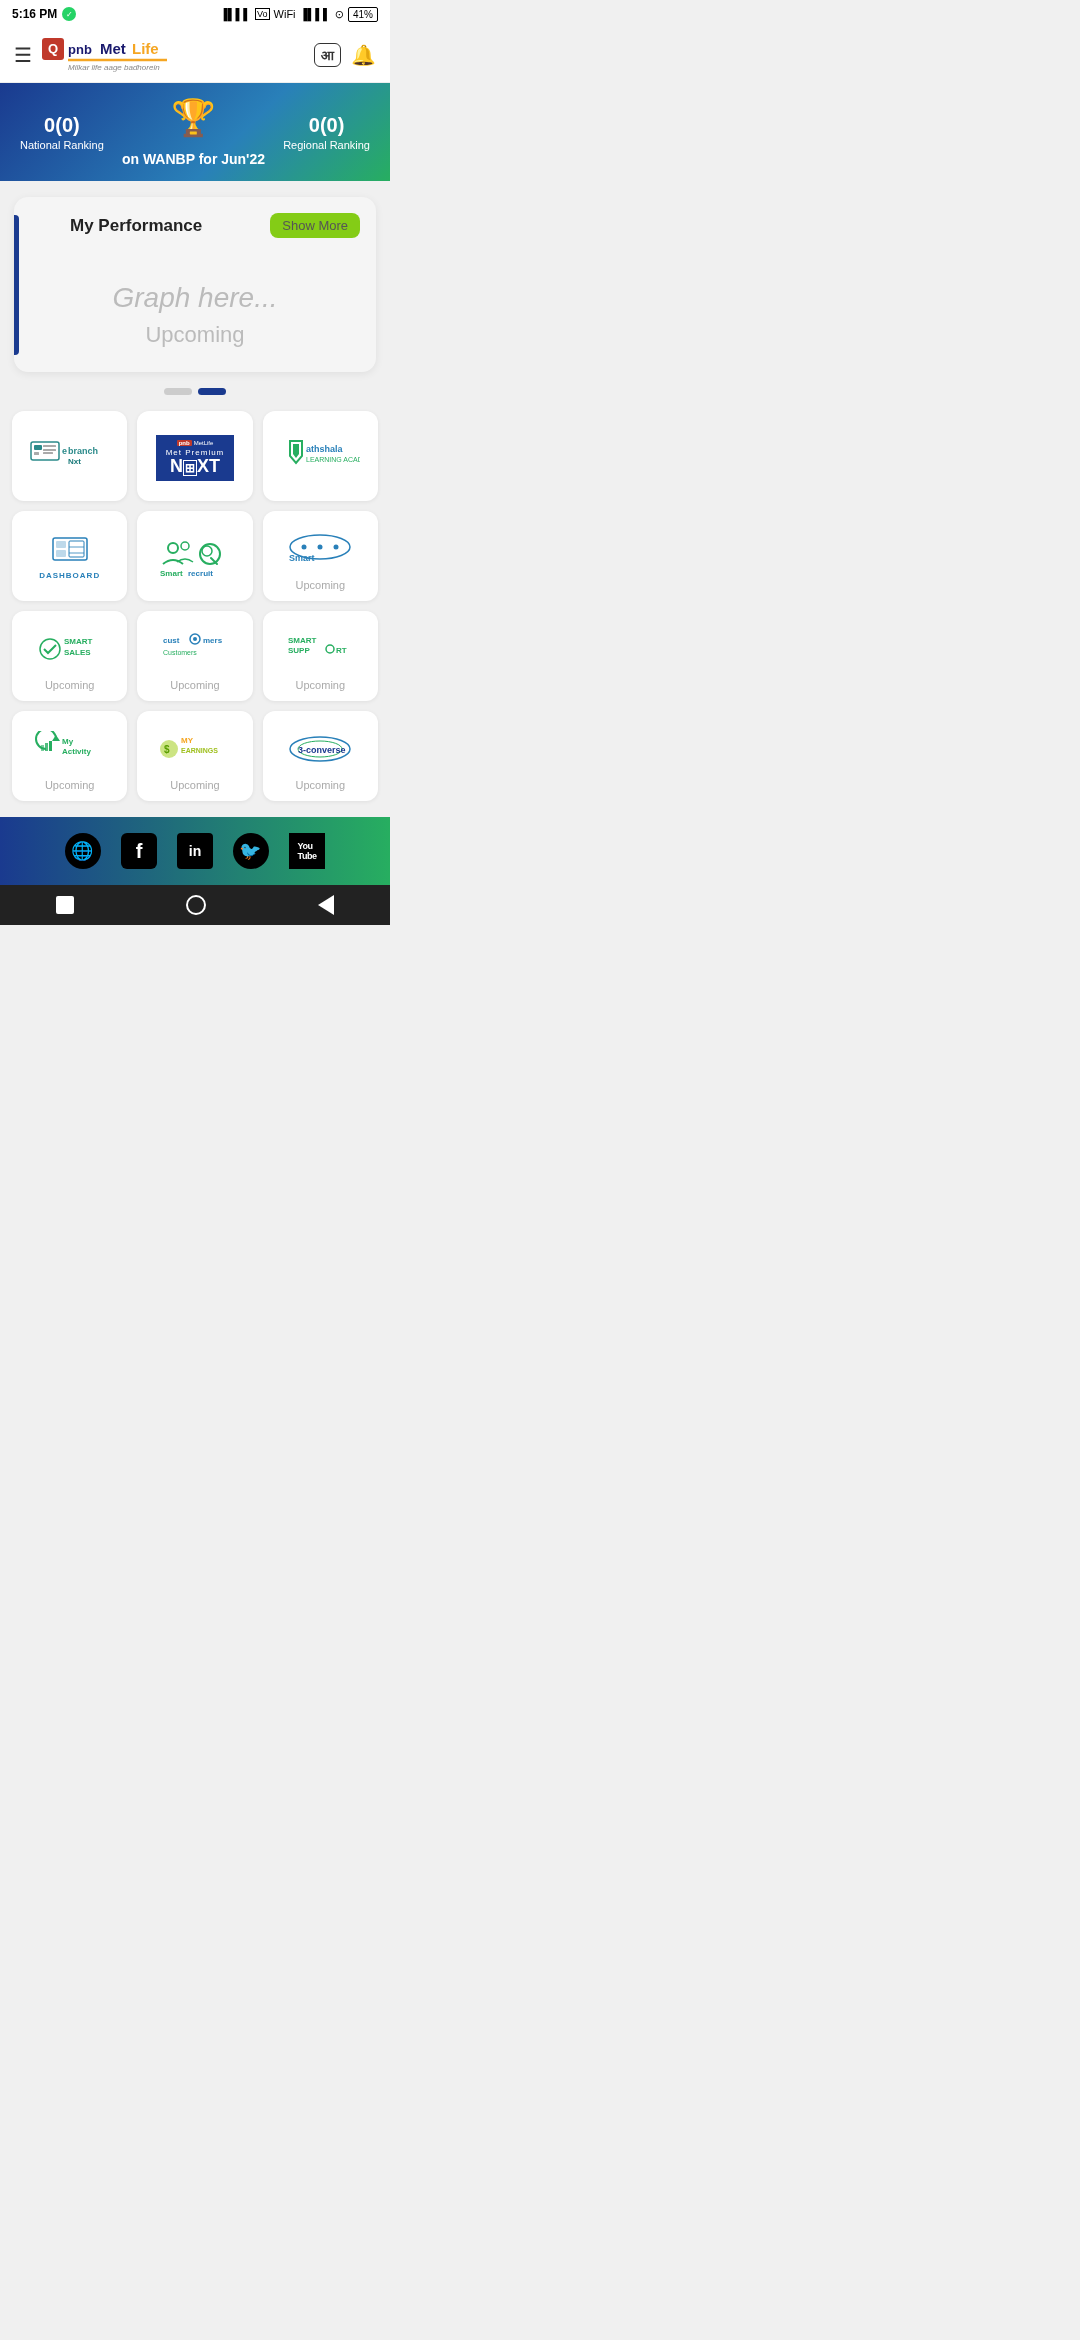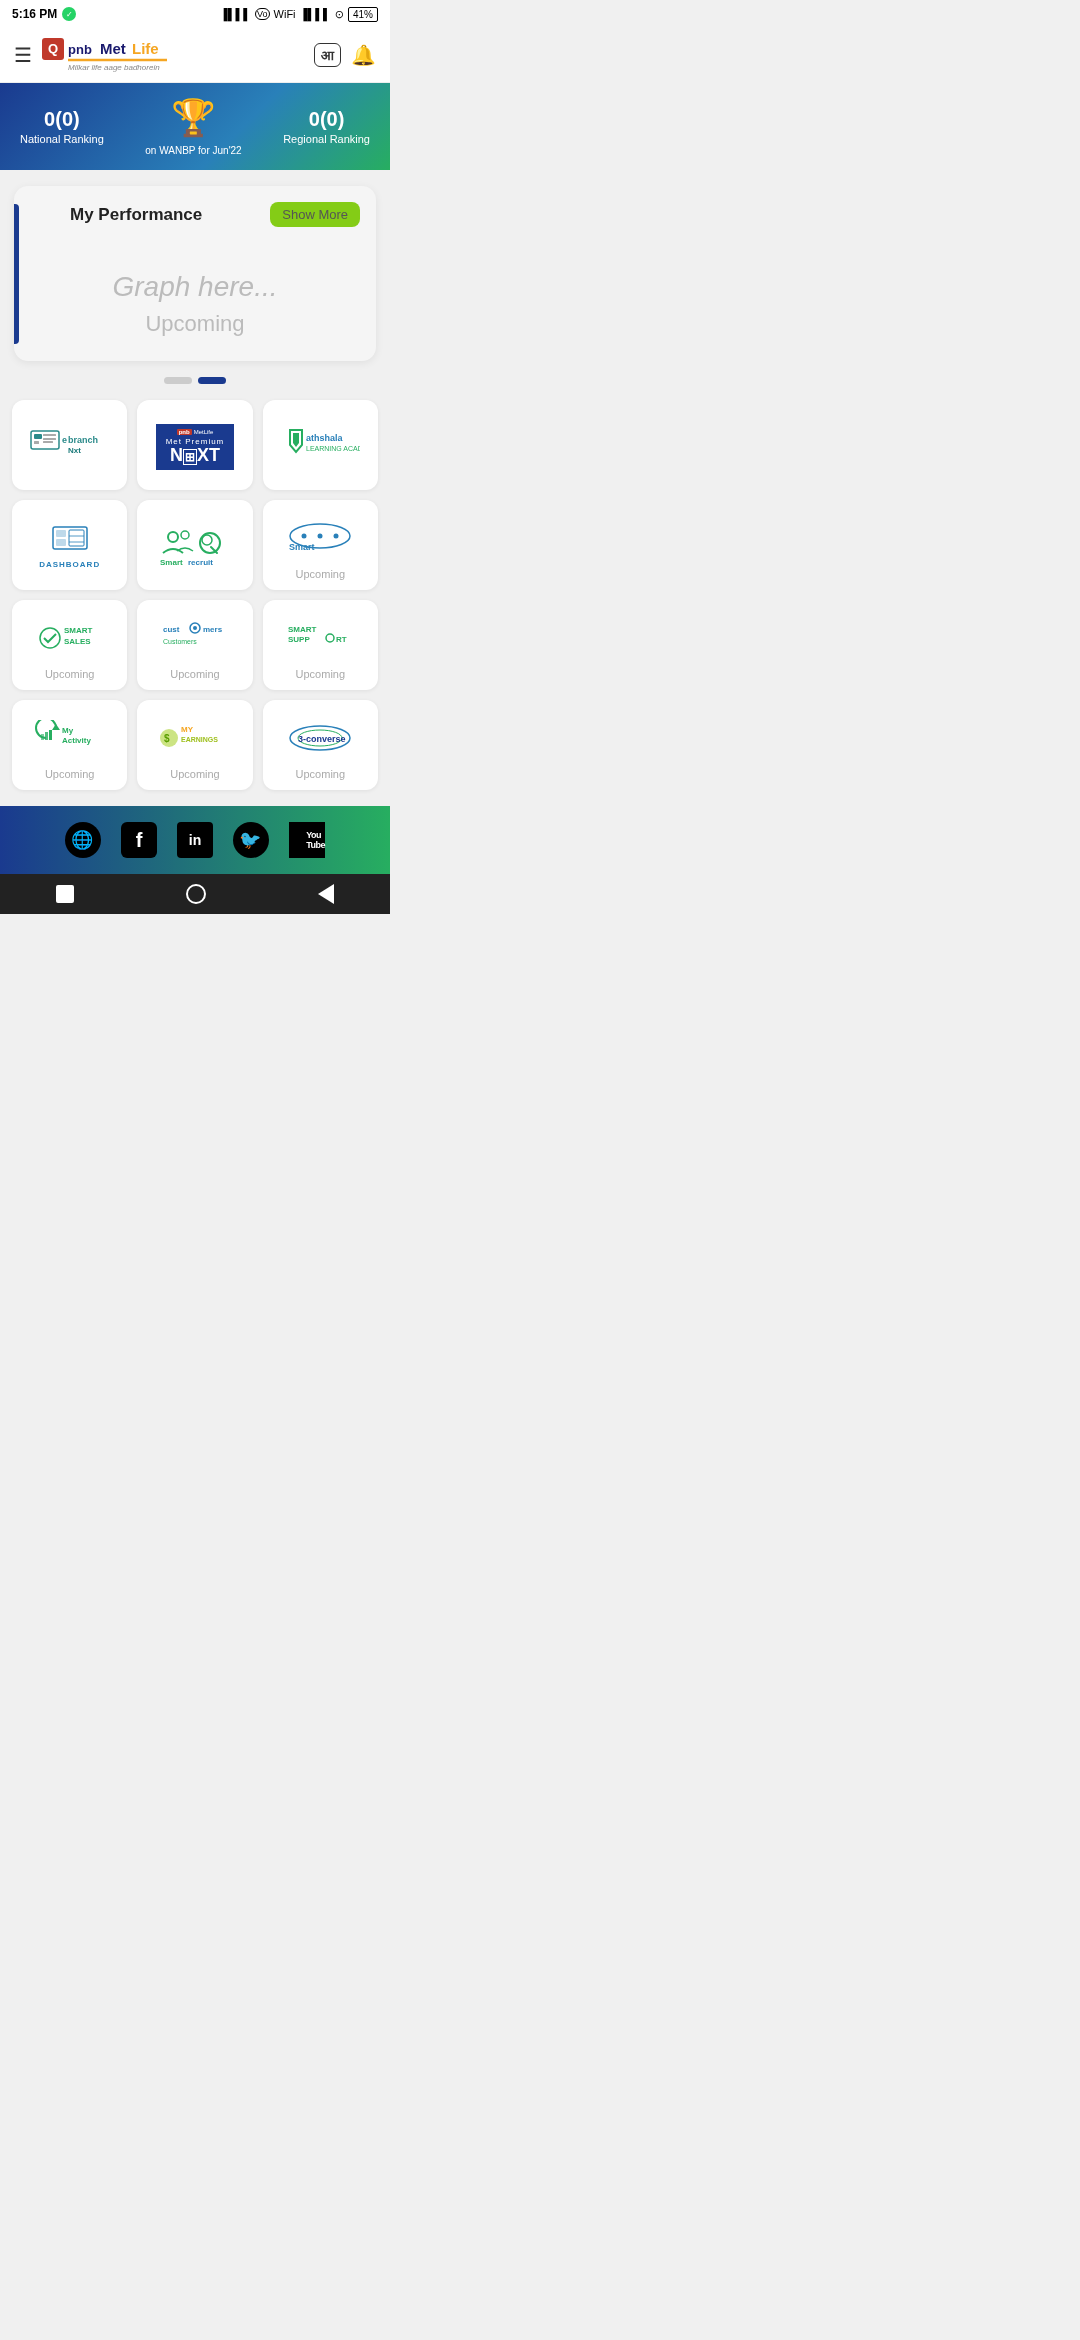--- a/index.html
+++ b/index.html
@@ -109,23 +109,24 @@
       font-size: 11px;
       margin-top: 2px;
     }
     .trophy-center {
       text-align: center;
     }
     .trophy-icon {
       font-size: 36px;
     }
     .trophy-label {
-      font-size: 10px;
+      font-size: 14px;
       color: #fff;
-      margin-top: 6px;
+      margin-top: 12px;
+      font-weight: bold;
     }
 
     
     .perf-card {
       background: #f5f5f5;
       margin: 16px 14px;
       border-radius: 14px;
       padding: 16px;
       box-shadow: 0 2px 8px rgba(0,0,0,0.07);
       position: relative;
@@ -238,21 +239,21 @@
       display: flex;
       align-items: center;
       justify-content: center;
       font-size: 18px;
       color: #fff;
     }
     .social-globe { border-radius: 50%; }
     .social-fb { border-radius: 6px; }
     .social-li { border-radius: 4px; }
     .social-tw { border-radius: 50%; }
-    .social-yt { border-radius: 0; justify-content: flex-end; }
+    .social-yt { border-radius: 0; }
 
     
     .bottom-nav {
       background: #222;
       display: flex;
       justify-content: space-around;
       align-items: center;
       padding: 10px 0;
     }
     .nav-btn {
@@ -280,21 +281,21 @@
 </head>
 <body>
 
 <div class="status-bar">
   <div style="display:flex;align-items:flex-start;gap:5px;">
     <span class="status-time">5:16 PM</span>
     <span class="whatsapp-icon">✓</span>
   </div>
   <div class="status-icons">
     <span>▐▌▌▌</span>
-    <span style="font-size:9px;border:1px solid #000;padding:0 1px;border-radius:6px;">Vo</span>
+    <span style="font-size:9px;border:1px solid #000;padding:0 1px;border-radius:0;">Vo</span>
     <span>WiFi</span>
     <span>▐▌▌▌</span>
     <span>⊙</span>
     <span style="border:1.5px solid #000;border-radius:2px;padding:1px 4px;font-size:10px;">
       <span>41</span>%
     </span>
   </div>
 </div>
 
 <div class="header">

